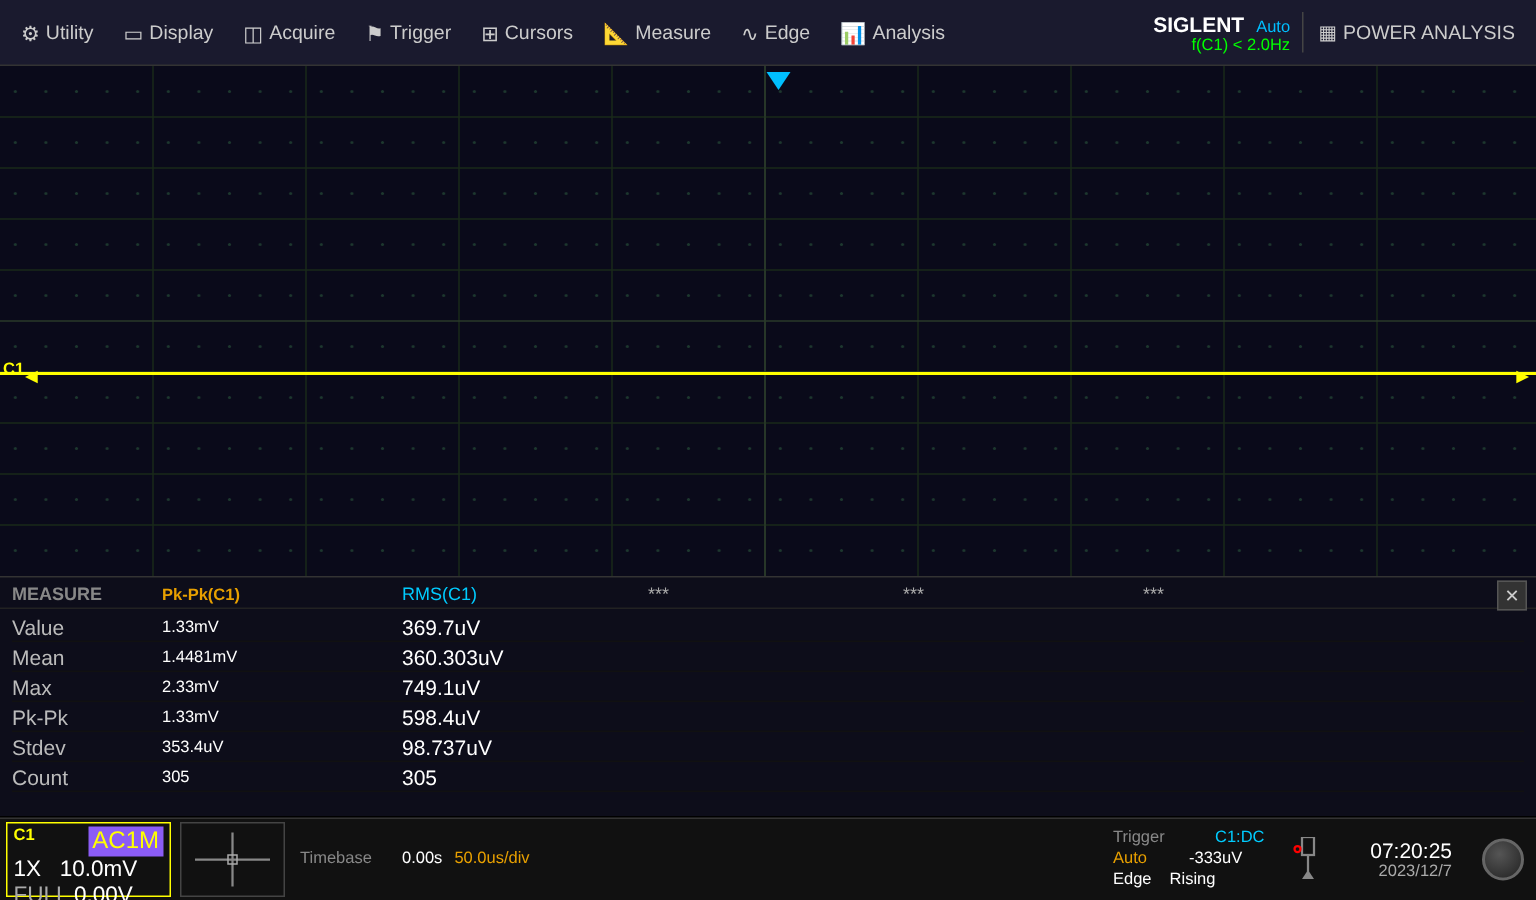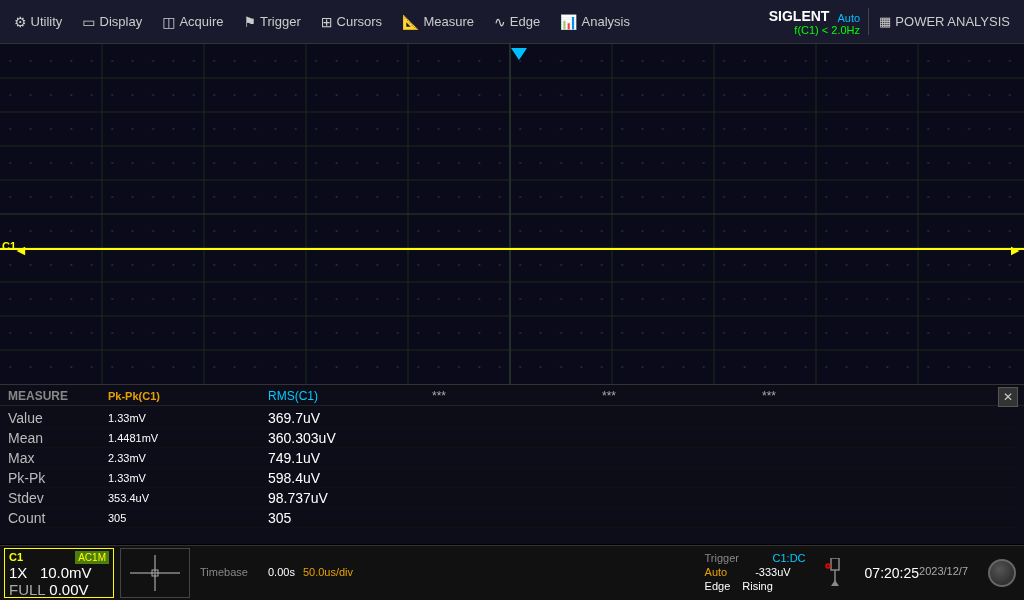--- a/index.html
+++ b/index.html
@@ -193,21 +193,21 @@
       display: flex;
       flex-direction: column;
       padding: 2px 4px;
     }
     .ch1-box-header {
       display: flex;
       justify-content: space-between;
       font-size: 11px;
     }
     .ch1-box-header .ch-name { color: #ffff00; font-weight: bold; }
-    .ch1-box-header .coupling { color: #ffff00; font-size: 10px; background: #4d7c0f; padding: 1px 3px; }
+    .ch1-box-header .coupling { color: #ffff00; font-size: 16px; background: #8b5cf6; padding: 1px 3px; }
     .ch1-box-row { font-size: 15px; color: #fff; }
 
     
     .probe-indicator {
       width: 70px;
       height: 50px;
       border: 1px solid #444;
       margin: 2px 2px;
       display: flex;
       align-items: center;
@@ -239,21 +239,21 @@
       display: flex;
       flex-direction: column;
       padding: 4px 8px;
       font-size: 11px;
       min-width: 120px;
     }
 
     
     .time-section {
       display: flex;
-      flex-direction: row;
+      flex-direction: column;
       padding: 4px 12px;
       font-size: 12px;
       text-align: right;
       min-width: 90px;
     }
     .time-section .time-val { color: #fff; font-size: 14px; }
     .time-section .date-val { color: #aaa; font-size: 11px; }
 
     
     .usb-section {

